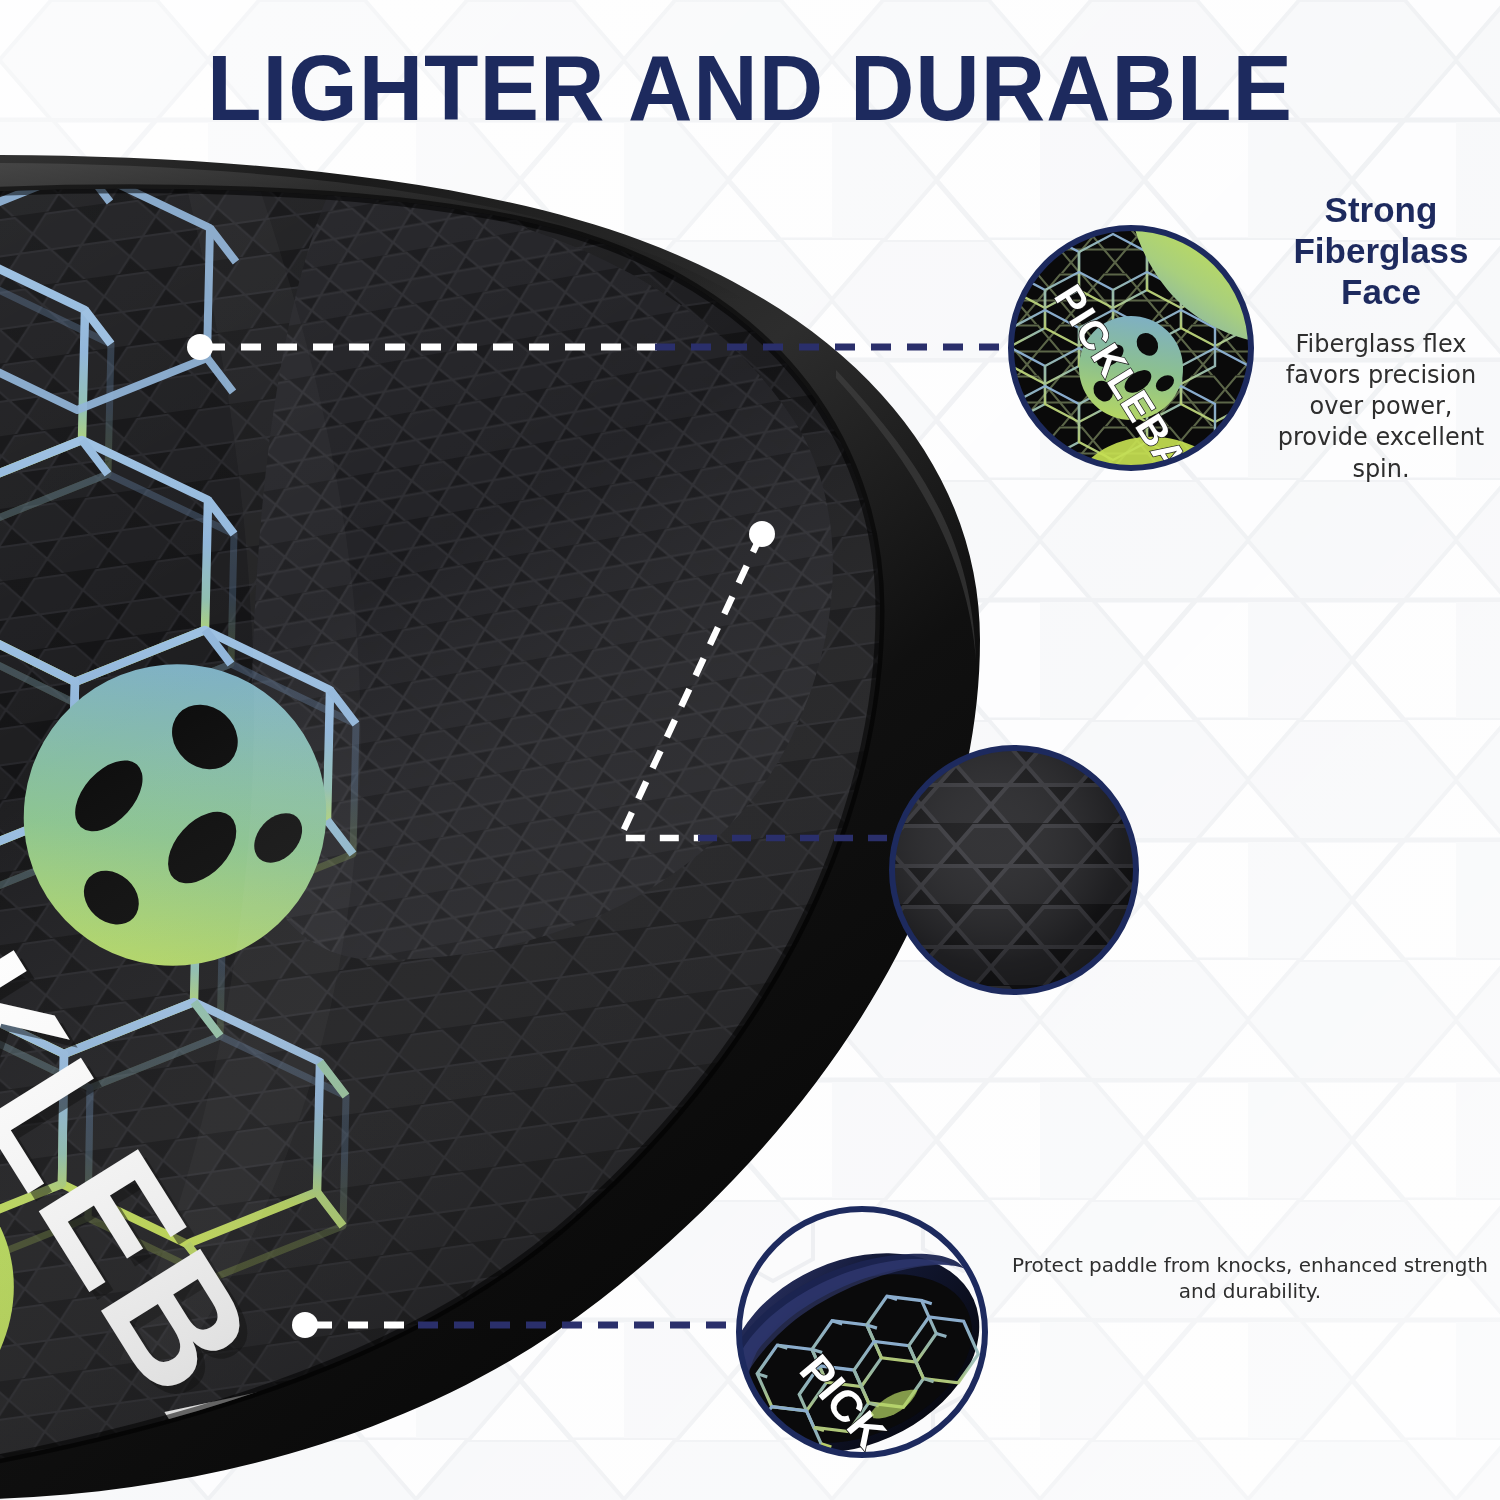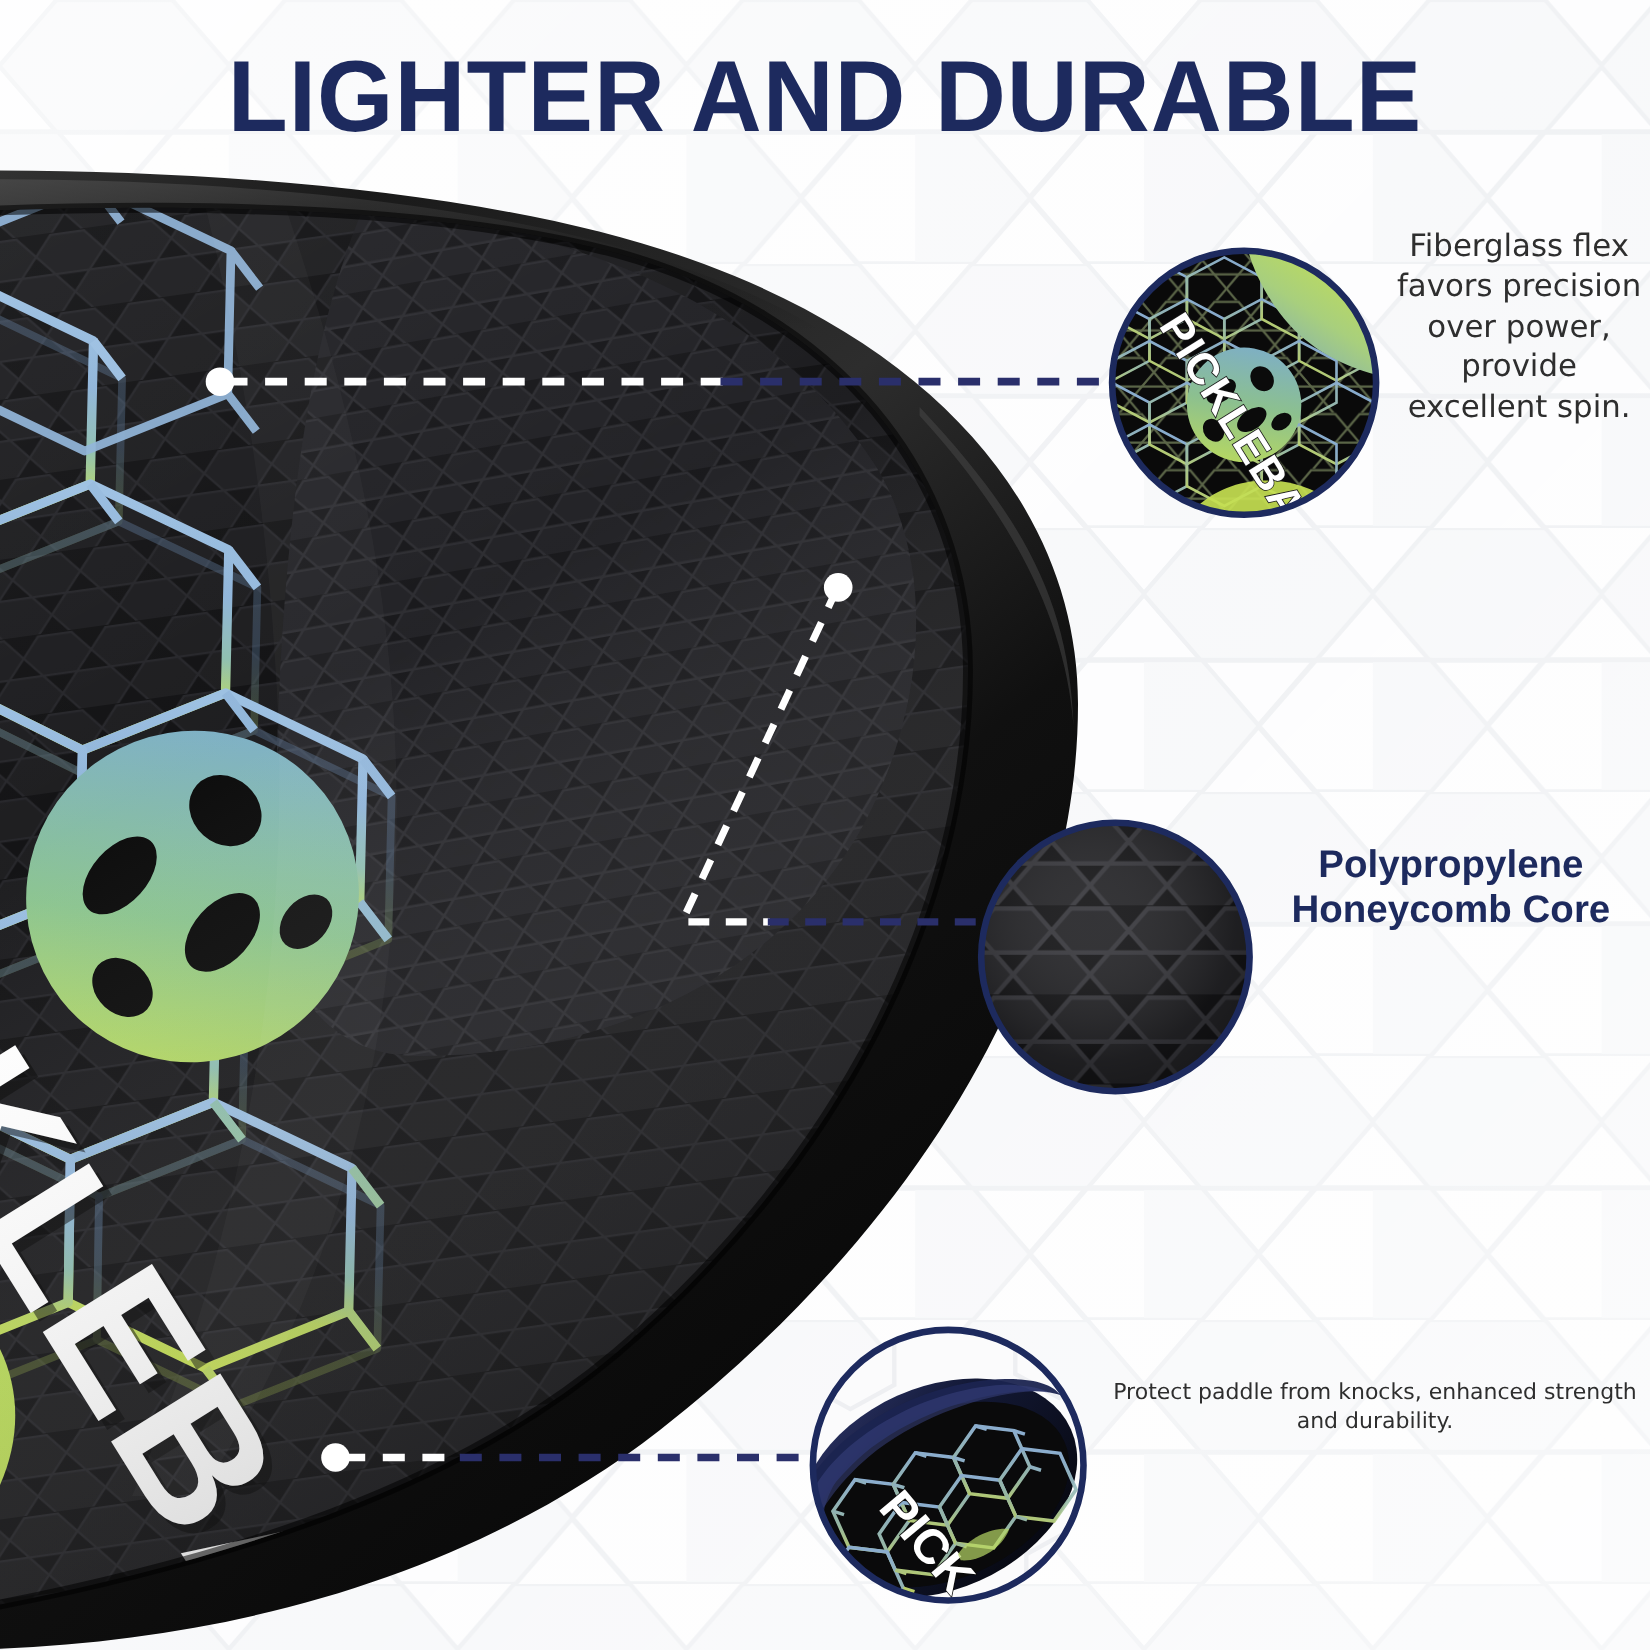--- a/index.html
+++ b/index.html
@@ -49,21 +49,21 @@
   }
   .callout-body {
     font-family:"DejaVu Sans", sans-serif;
     color:#2e2e2e;
     line-height:1.30;
     text-align:center;
   }
 
   #c1-text { left:1262px; top:190px; width:238px; }
   #c1-text .callout-head { font-size:35px; }
-  #c1-text .callout-body { font-size:28px; margin-top:16px; }
+  #c1-text .callout-body { font-size:24px; margin-top:16px; }
 
   #c2-text { left:1140px; top:766px; width:358px; }
   #c2-text .callout-head { font-size:35px; }
   #c2-text .callout-body { font-size:30px; margin-top:14px; }
 
   #c3-text { left:1000px; top:1248px; width:500px; }
   #c3-text .callout-head { font-size:35px; }
   #c3-text .callout-body { font-size:20px; margin-top:4px; }
 </style>
 </head>
@@ -469,22 +469,22 @@
 
       <text x="-58" y="-6" transform="rotate(74 -58 -6)" font-family="Liberation Sans, sans-serif" font-weight="bold" font-size="44" fill="#ffffff" stroke="#0b0b0b" stroke-width="1.5" paint-order="stroke">PICK</text>
 
       <path d="M -8,62 C 8,52 30,52 44,60 C 30,74 6,76 -8,68 Z" fill="#b7d765" opacity="0.7"></path>
     </g>
   </g>
   <circle cx="129" cy="129" r="123" fill="none" stroke="#1d2a5e" stroke-width="6"></circle>
 </svg>
 
 <div class="callout-text" id="c1-text">
+  <div class="callout-head">Strong Fiberglass Face</div>
   <div class="callout-body">Fiberglass flex favors precision over power, provide excellent spin.</div>
 </div>
 
 <div class="callout-text" id="c2-text">
-  <div class="callout-head">Polypropylene Honeycomb Core</div>
 </div>
 
 <div class="callout-text" id="c3-text">
   <div class="callout-body">Protect paddle from knocks, enhanced strength and durability.</div>
 </div>
 
 </body></html>

